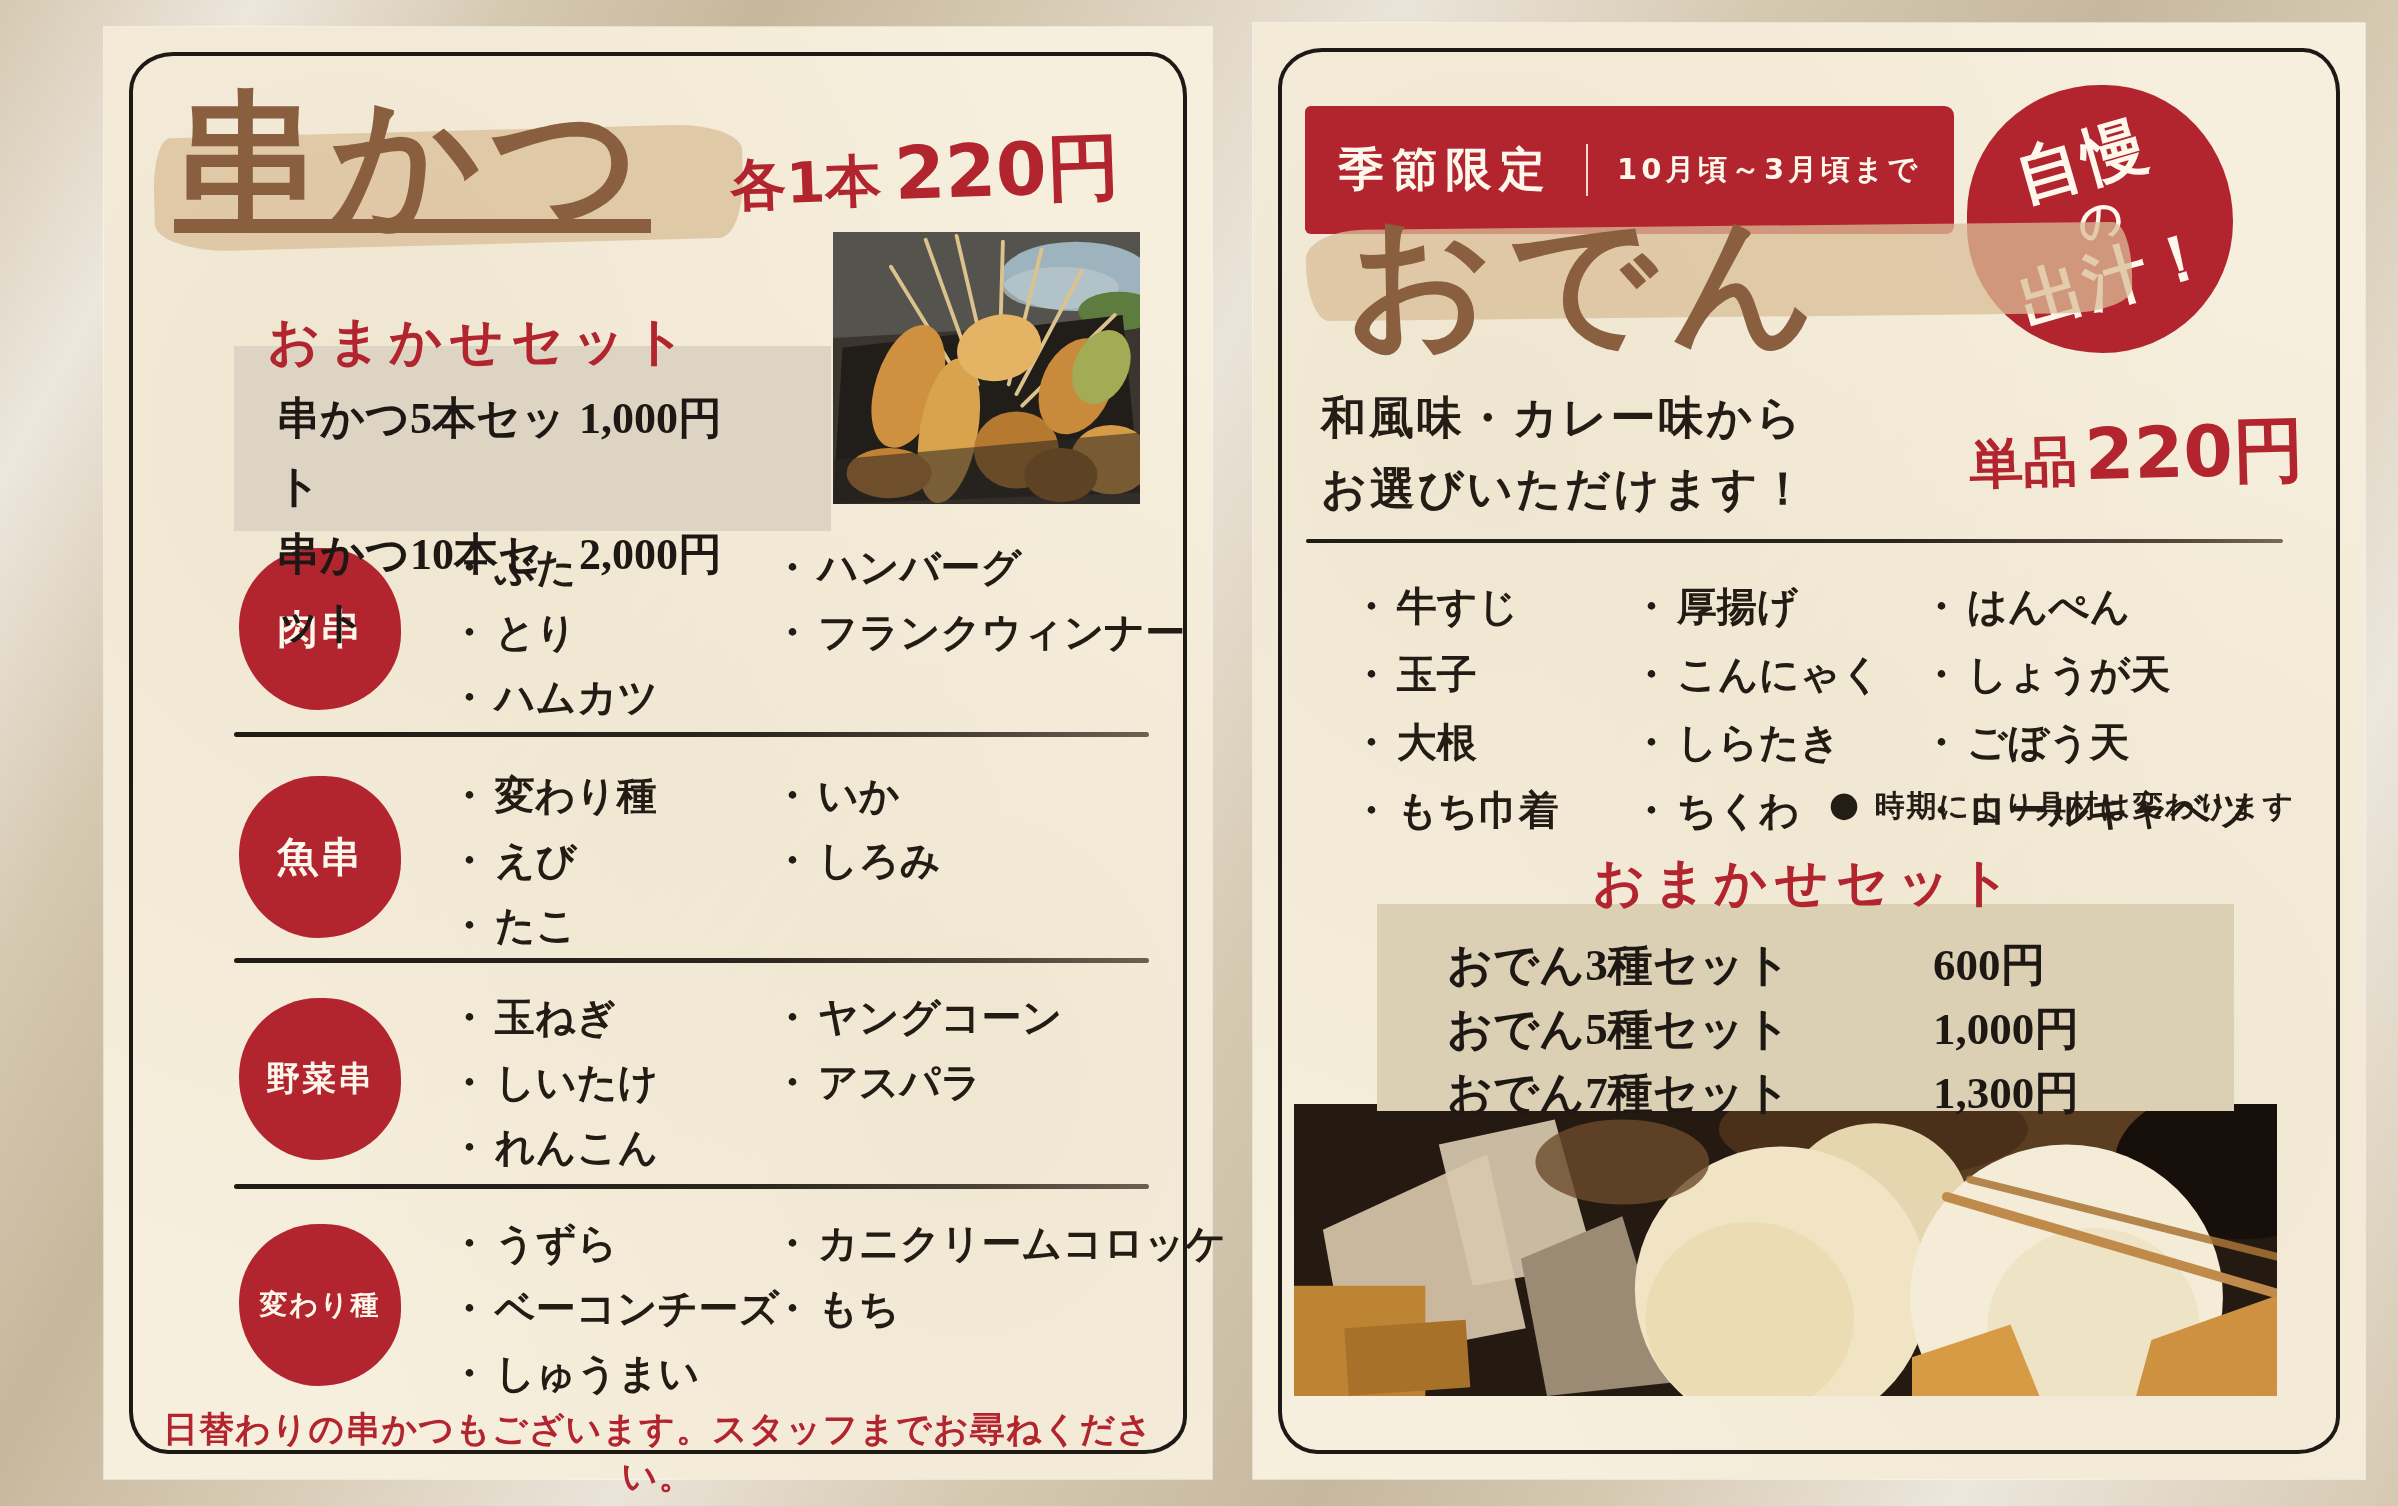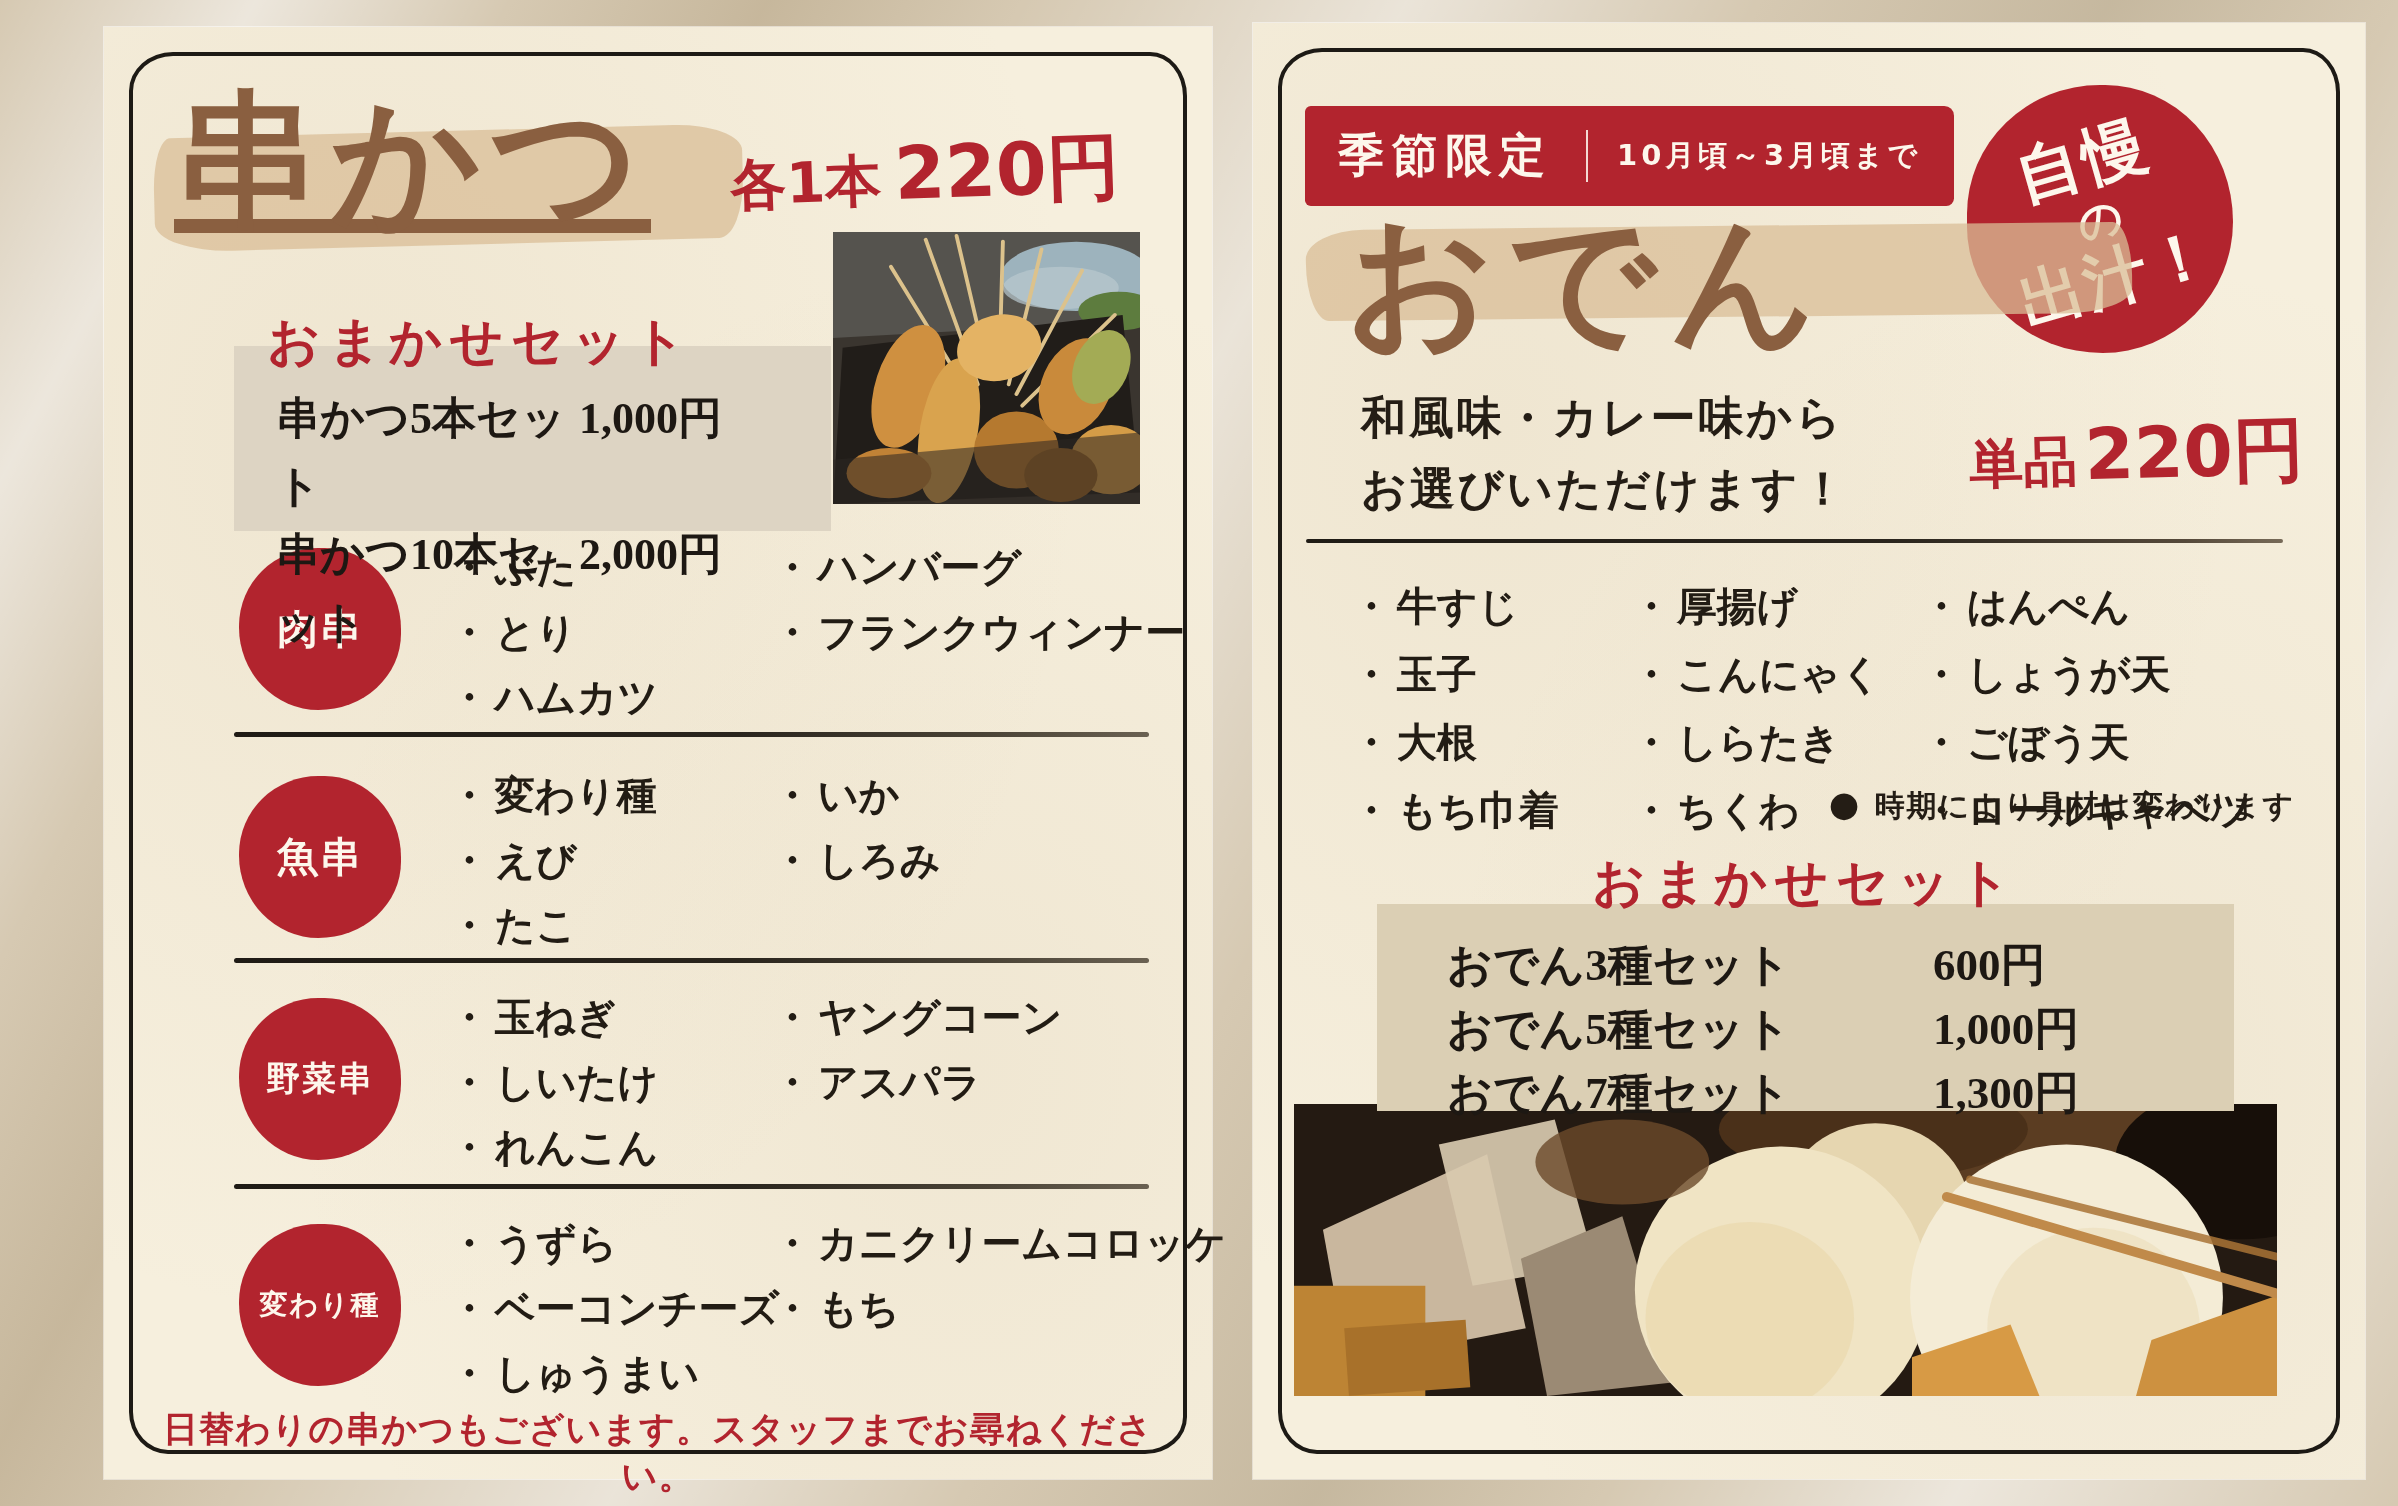--- a/index.html
+++ b/index.html
@@ -97,40 +97,40 @@
   .divider{position:absolute;left:130px;width:915px;height:4.8px;border-radius:2.9px;
     background:linear-gradient(90deg,#1f1b15 0%,#2a251d 55%,#4a4336 82%,#6a6152 100%);}
   .div1{top:705px;} .div2{top:931px;} .div3{top:1157px;}
   .divider-oden{position:absolute;left:53px;top:516px;width:977px;height:3.9px;border-radius:1.9px;
     background:linear-gradient(90deg,#1f1b15 0%,#2a251d 60%,#55493a 90%,#776a58 100%);}
 
   .footer-note{position:absolute;left:29px;right:29px;top:1379px;text-align:center;
     font-size:35px;letter-spacing:1px;}
 
   .banner{
-    position:absolute;left:52px;top:83px;width:649px;height:100px;background:var(--red);
+    position:absolute;left:52px;top:83px;width:649px;height:128px;background:var(--red);
     display:flex;align-items:center;padding:0 33px;color:#fdf7ec;white-space:nowrap;
     border-radius:5.8px 9.7px 7.7px 5.8px;
   }
   .banner .label{font-size:46px;font-weight:bold;letter-spacing:7.7px;}
   .banner .vbar{width:2.9px;height:52px;background:rgba(255,250,240,.85);margin:0 29px 0 33px;}
   .banner .period{font-size:29px;font-weight:bold;letter-spacing:3.9px;}
 
   .dashi-badge{
     position:absolute;left:714px;top:62px;width:266px;height:268px;background:var(--red);
     border-radius:51% 49% 50% 52% / 49% 52% 50% 48%;
     display:flex;align-items:center;justify-content:center;
   }
   .dashi-inner{transform:rotate(-16deg);text-align:center;color:#fdf7ec;font-weight:bold;line-height:1.12;}
   .dashi-inner .l1{font-size:64px;letter-spacing:3.9px;}
   .dashi-inner .l2{font-size:44px;}
   .dashi-inner .l3{font-size:64px;letter-spacing:1.9px;}
 
   .subtitle{position:absolute;left:68px;top:359px;font-size:45px;font-weight:bold;
-    color:#241d15;line-height:71px;letter-spacing:2.9px;white-space:nowrap;margin-left:40px;}
+    color:#241d15;line-height:71px;letter-spacing:2.9px;white-space:nowrap;}
   .single-price{position:absolute;left:716px;top:384px;transform:rotate(-1.5deg);white-space:nowrap;}
   .single-price .small{font-size:54px;}
   .single-price .big{font-size:71px;margin-left:7.7px;}
 
   .oden-items{position:absolute;left:98px;top:537px;right:29px;height:290px;}
   .ocol{position:absolute;top:12px;list-style:none;}
   .ocol li{font-size:40px;line-height:68px;font-weight:bold;color:var(--ink);white-space:nowrap;}
   .ocol li::before{content:"・";margin-right:5.8px;}
   .ocol1{left:0;} .ocol2{left:280px;} .ocol3{left:570px;}
 

